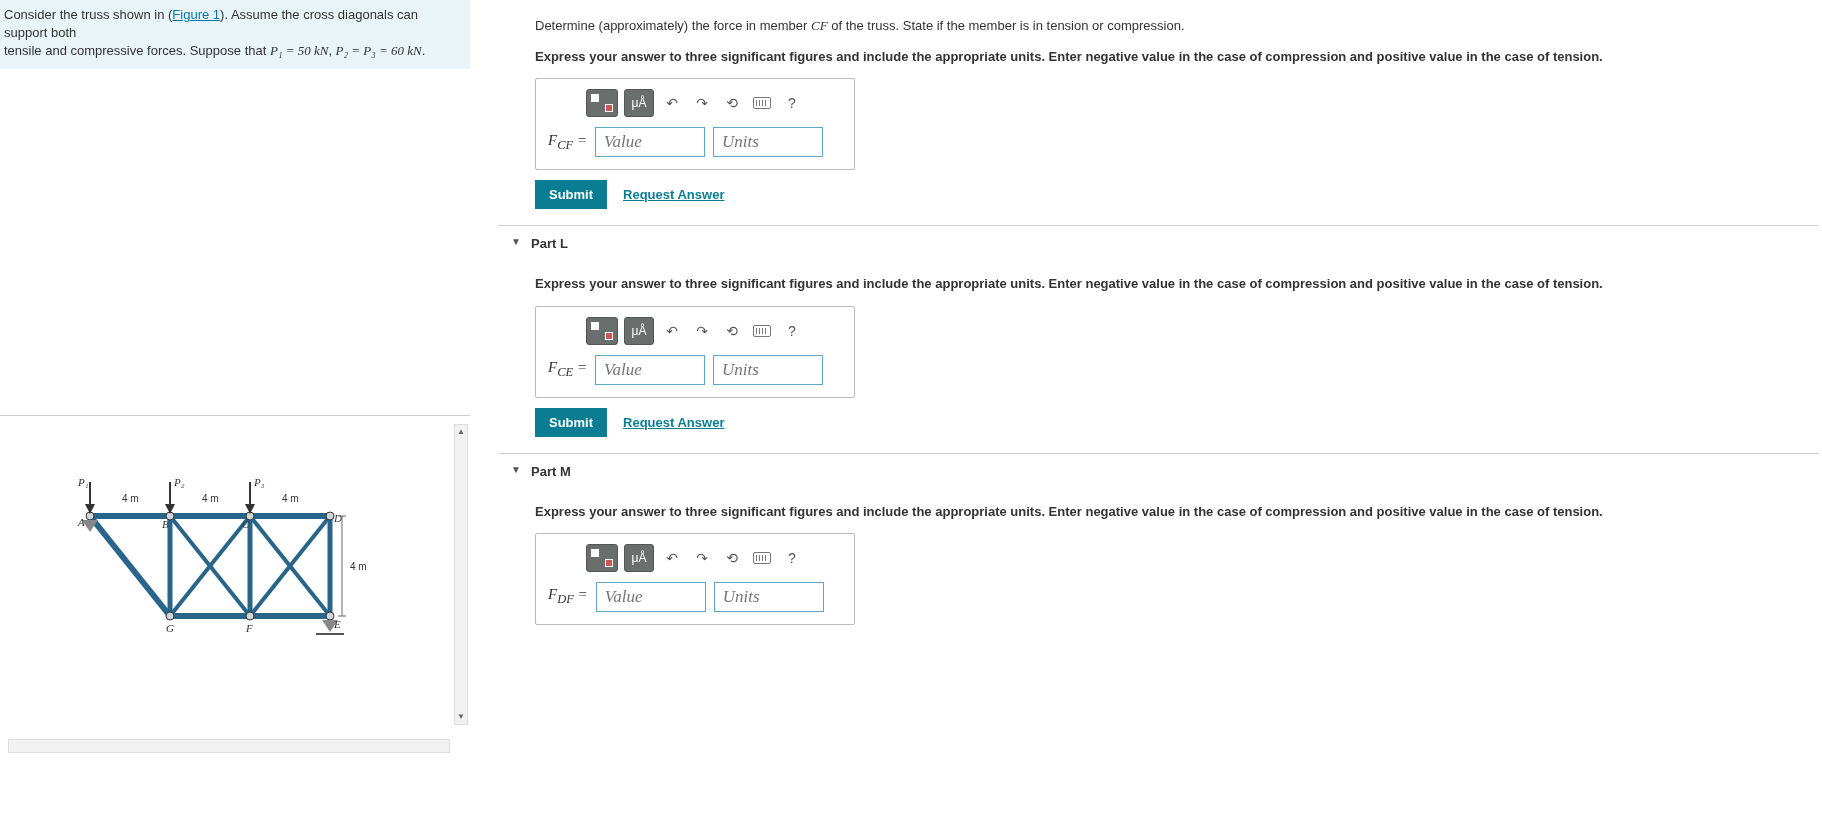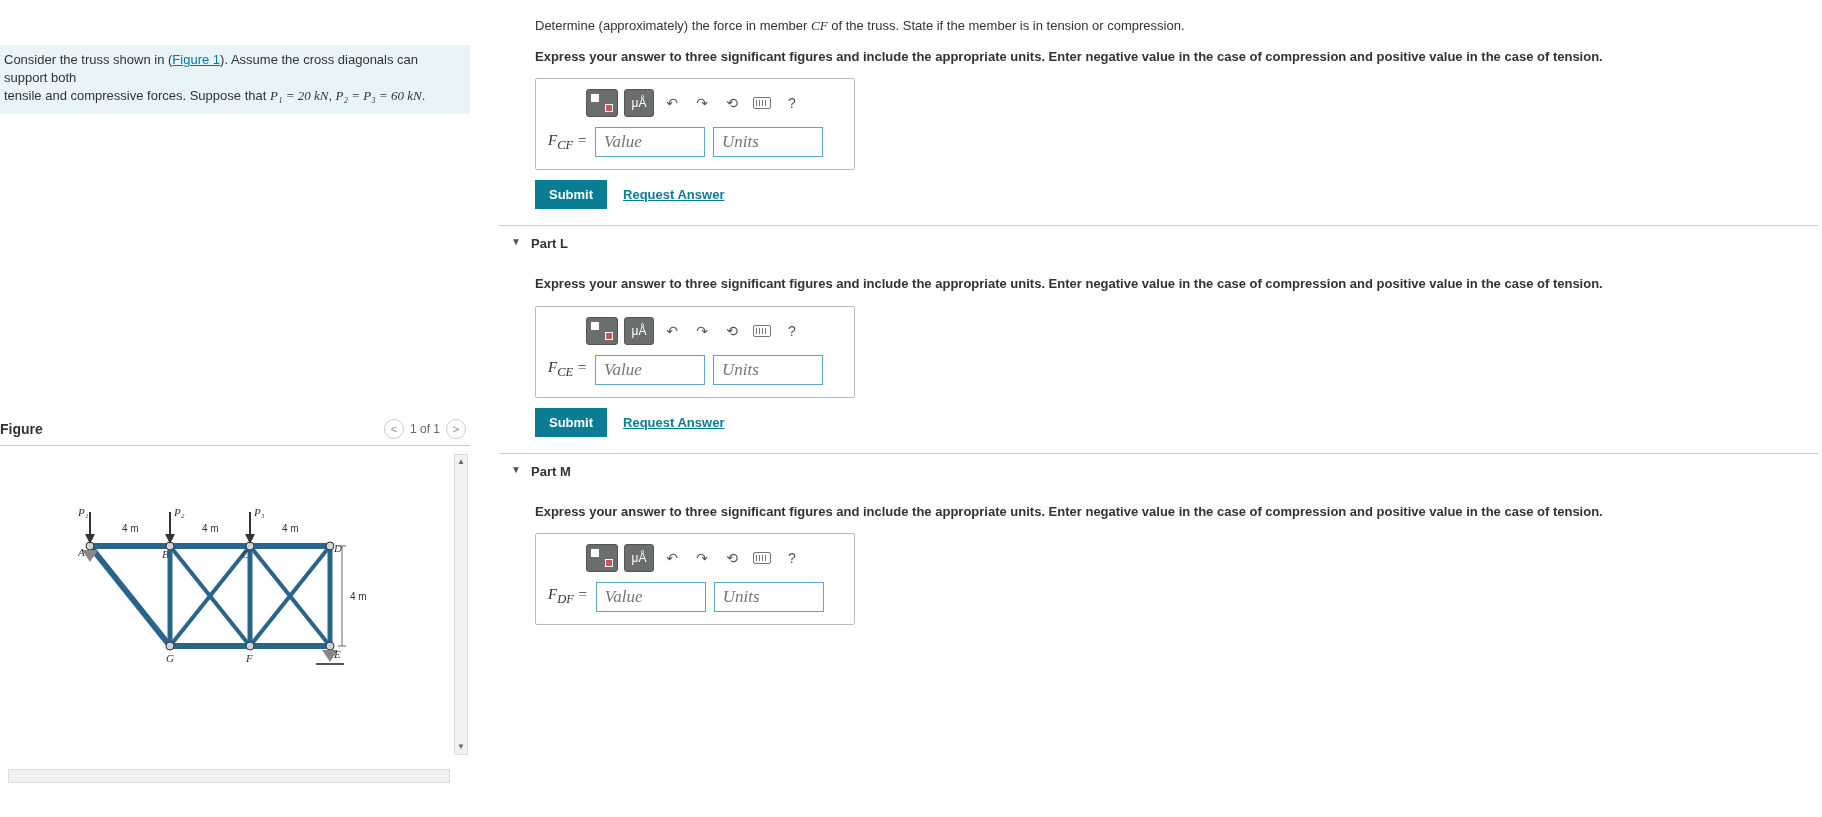--- a/index.html
+++ b/index.html
@@ -18,21 +18,20 @@
     left: 0; top: 0;
     width: 470px;
     height: 817px;
   }
   .problem-statement {
     background: #e8f4f8;
     padding: 6px 8px 8px 4px;
     font-size: 13px;
     line-height: 1.4;
     color: #333;
-    margin-top: 45px;
   }
   .problem-statement a { color: #0077aa; text-decoration: underline; }
   .figure-panel {
     position: absolute;
     left: 0;
     top: 415px;
     width: 470px;
   }
   .figure-header {
     display: flex;
@@ -140,32 +139,24 @@
   .template-icon .tl{left:0;top:0;background:#fff}
   .template-icon .br{right:0;bottom:0;background:#c55}
 </style>
 </head>
 <body>
 
 <div class="left-col">
   <div class="problem-statement">
     <span>Consider the truss shown in (</span><a href="#">Figure 1</a><span>). Assume the cross diagonals can support both</span>
     <br>
-    <span>tensile and compressive forces. Suppose that </span><span class="italic-var">P₁ = 20 kN</span><span>, </span><span class="italic-var">P₂ = P₃ = 60 kN</span><span>.</span>
+    <span>tensile and compressive forces. Suppose that </span><span class="italic-var">P₁ = 50 kN</span><span>, </span><span class="italic-var">P₂ = P₃ = 60 kN</span><span>.</span>
   </div>
 
   <div class="figure-panel">
-    <div class="figure-header">
-      <span class="figure-title">Figure</span>
-      <span class="figure-nav">
-        <span class="nav-circle">&lt;</span>
-        <span>1 of 1</span>
-        <span class="nav-circle">&gt;</span>
-      </span>
-    </div>
     <div class="figure-body">
 
       <svg class="truss-svg" width="320" height="190">
 
         <line x1="20" y1="40" x2="260" y2="40" stroke="#29648a" stroke-width="6"></line>
 
         <line x1="100" y1="140" x2="260" y2="140" stroke="#29648a" stroke-width="6"></line>
 
         <line x1="20" y1="40" x2="100" y2="140" stroke="#29648a" stroke-width="6"></line>
 

